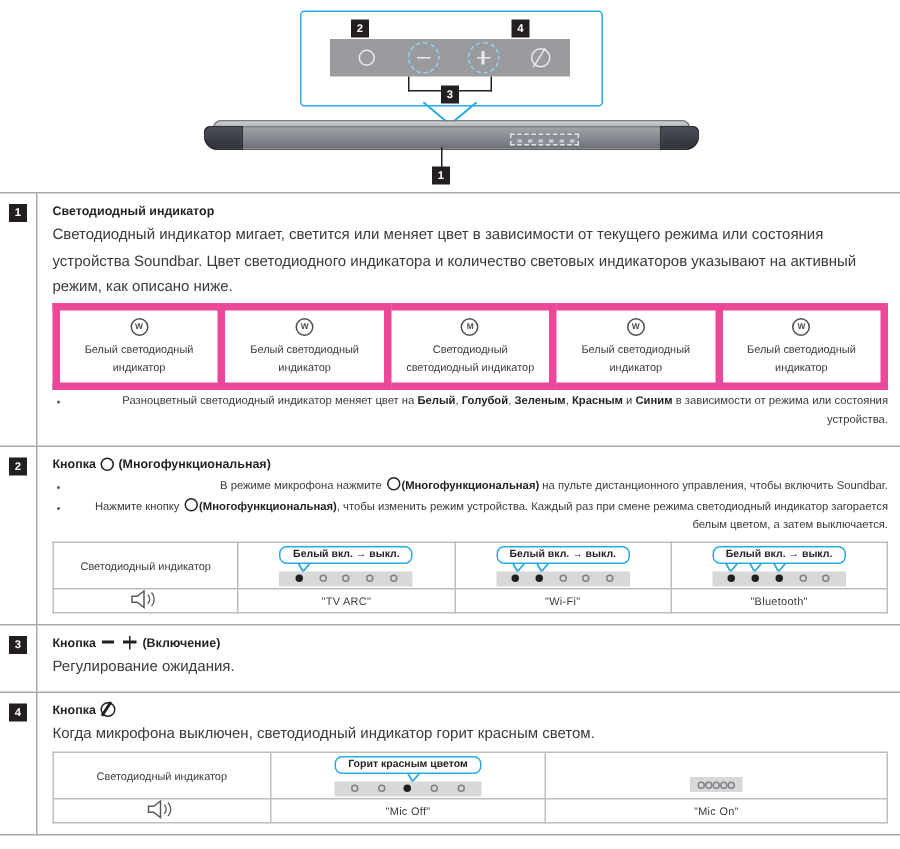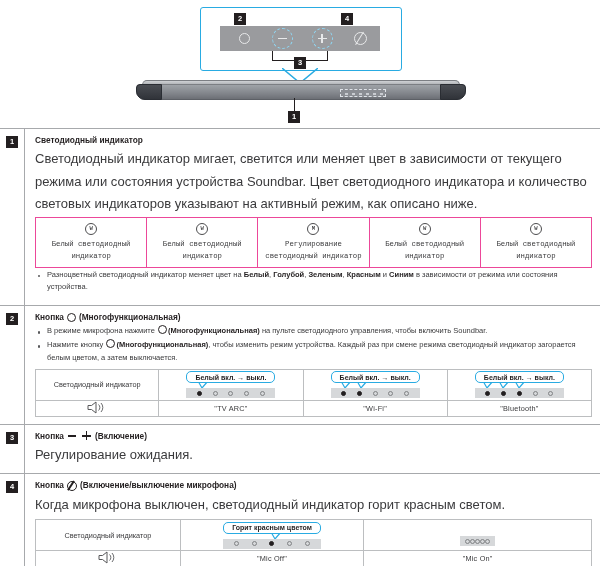--- a/index.html
+++ b/index.html
@@ -71,22 +71,22 @@
   .section.first{border-top:1px solid #a7a9ac;}
   .num-col{
     width:24px;min-width:24px;border-right:1px solid #a7a9ac;
     padding-top:7px;display:flex;justify-content:center;align-items:flex-start;
   }
   .body-col{flex:1;padding:6px 8px 7px 10px;}
   h3.head{
     margin:0 0 3px 0;font-size:8.3px;font-weight:bold;
     display:flex;align-items:center;gap:2px;line-height:1.25;
   }
-  .para{font-size:13px;line-height:1.72;margin:0;color:#3a3a3c;}
-  ul.bullets{margin:1px 0 4px 0;padding:0;list-style:none;}
+  .para{font-size:10px;line-height:1.72;margin:0;color:#3a3a3c;}
+  ul.bullets{margin:1px 0 4px 0;padding:0;list-style:none;text-align:right;}
   ul.bullets li{
     font-size:7.5px;line-height:1.7;color:#3a3a3c;
     padding-left:12px;position:relative;margin-bottom:1px;
   }
   ul.bullets li:before{
     content:"";position:absolute;left:3px;top:6px;
     width:2.4px;height:2.4px;border-radius:50%;background:#58595b;
   }
   b{font-weight:bold;color:#231f20;}
 
@@ -100,22 +100,22 @@
   .g-minus{display:inline-block;width:8px;height:1.6px;background:#231f20;
     vertical-align:3px;margin:0 2px;}
   .g-plus{display:inline-block;position:relative;width:9px;height:9px;
     vertical-align:-1px;margin:0 2px;}
   .g-plus:before{content:"";position:absolute;left:0;top:3.7px;width:9px;height:1.6px;background:#231f20;}
   .g-plus:after{content:"";position:absolute;left:3.7px;top:0;width:1.6px;height:9px;background:#231f20;}
 
   
   table.tbl{border-collapse:collapse;width:100%;table-layout:fixed;
     border:1px solid #bcbec0;margin-top:2px;}
-  table.tbl td{border:1px solid #ec4899;text-align:center;vertical-align:middle;
-    font-size:7.3px;color:#3a3a3c;padding:4px 2px;line-height:1.65;font-family:Liberation Mono, monospace;}
+  table.tbl td{border:5px solid #ec4899;text-align:center;vertical-align:middle;
+    font-size:7.3px;color:#3a3a3c;padding:4px 2px;line-height:1.65;}
   .wm{
     display:inline-block;width:10px;height:10px;border-radius:50%;
     border:1px solid #4d4d4f;font-size:5.6px;line-height:10px;
     text-align:center;color:#4d4d4f;margin-bottom:3px;font-weight:bold;
   }
 
   
   table.mode{border-collapse:collapse;width:100%;table-layout:fixed;
     border:1px solid #bcbec0;margin-top:3px;}
   table.mode td{border:1px solid #bcbec0;text-align:center;vertical-align:middle;
@@ -226,21 +226,21 @@
             <span>Белый светодиодный</span><br>
             <span>индикатор</span>
           </td>
           <td>
             <span class="wm">W</span><br>
             <span>Белый светодиодный</span><br>
             <span>индикатор</span>
           </td>
           <td>
             <span class="wm">M</span><br>
-            <span>Регулирование</span><br>
+            <span>Светодиодный</span><br>
             <span>светодиодный индикатор</span>
           </td>
           <td>
             <span class="wm">W</span><br>
             <span>Белый светодиодный</span><br>
             <span>индикатор</span>
           </td>
           <td>
             <span class="wm">W</span><br>
             <span>Белый светодиодный</span><br>
@@ -260,21 +260,21 @@
     <div class="num-col">
       <span class="badge">2</span>
     </div>
     <div class="body-col">
       <h3 class="head">
         <span>Кнопка </span>
         <span class="g-circle"></span>
         <span> (Многофункциональная)</span>
       </h3>
       <ul class="bullets">
-        <li><span>В режиме микрофона нажмите </span><span class="g-circle"></span><b>(Многофункциональная)</b><span> на пульте светодиодного управления, чтобы включить Soundbar.</span></li>
+        <li><span>В режиме микрофона нажмите </span><span class="g-circle"></span><b>(Многофункциональная)</b><span> на пульте дистанционного управления, чтобы включить Soundbar.</span></li>
         <li><span>Нажмите кнопку </span><span class="g-circle"></span><b>(Многофункциональная)</b><span>, чтобы изменить режим устройства. Каждый раз при смене режима светодиодный индикатор загорается белым цветом, а затем выключается.</span></li>
       </ul>
 
       <table class="mode">
         <tbody>
             <tr>
           <td class="lbl" style="width:22%">Светодиодный индикатор</td>
 
           <td class="ledcell">
             <div class="ledwrap">
@@ -368,21 +368,20 @@
   </div>
 
   <div class="section sect-last">
     <div class="num-col">
       <span class="badge">4</span>
     </div>
     <div class="body-col">
       <h3 class="head">
         <span>Кнопка </span>
         <span class="g-micoff"></span>
-        <span> (Включение/выключение микрофона)</span>
       </h3>
       <p class="para">Когда микрофона выключен, светодиодный индикатор горит красным светом.</p>
 
       <table class="mode">
         <tbody>
             <tr>
           <td class="lbl" style="width:26%">Светодиодный индикатор</td>
 
           <td class="ledcell" style="width:33%">
             <div class="ledwrap">

